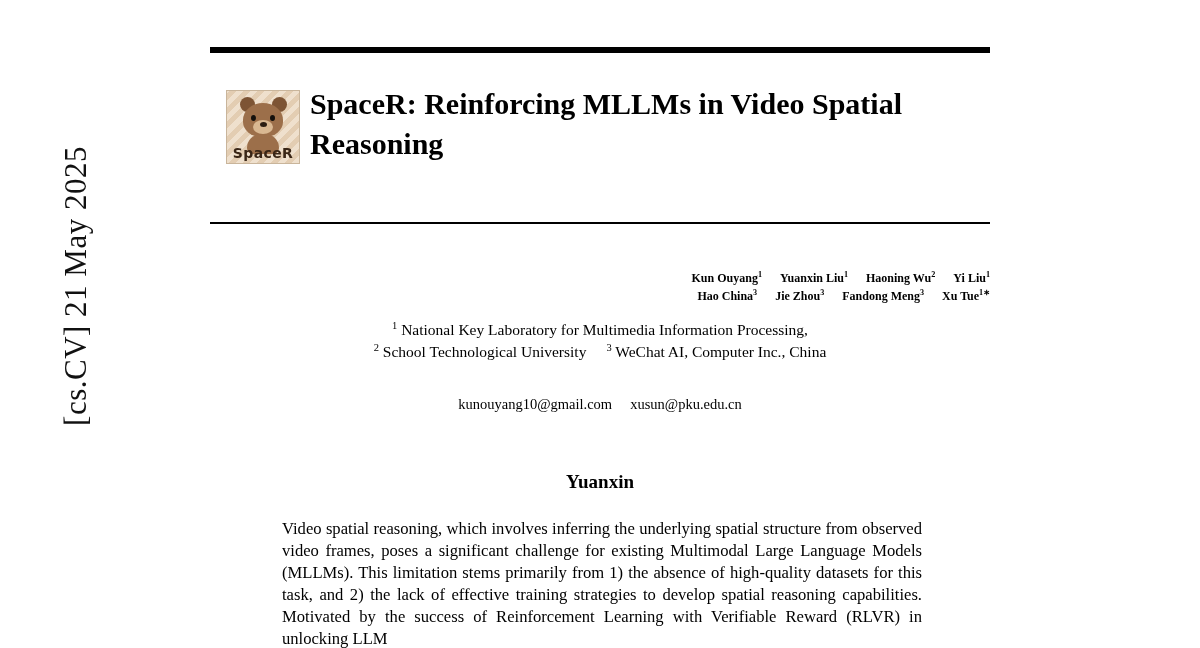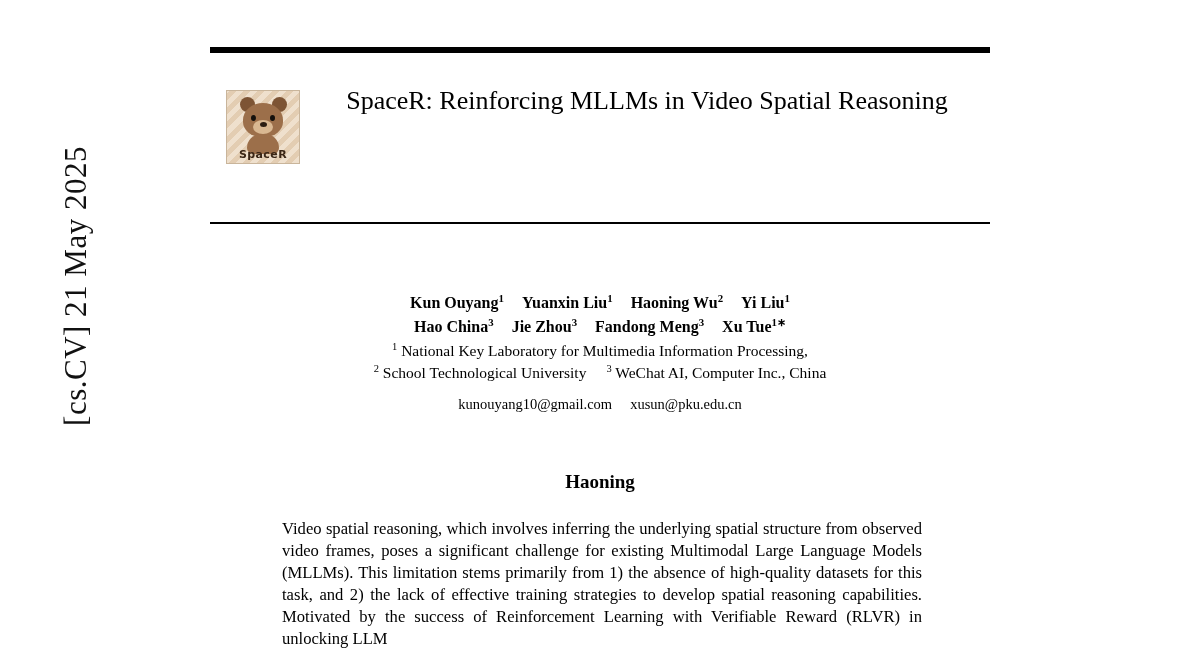--- a/index.html
+++ b/index.html
@@ -143,53 +143,52 @@
     background: #9c6f4a;
     border-radius: 14px 14px 6px 6px;
   }
   .logo .tag {
     position: absolute;
     left: 0;
     bottom: 2px;
     width: 100%;
     text-align: center;
     font-family: "DejaVu Sans", sans-serif;
-    font-size: 11px;
+    font-size: 14px;
     font-weight: bold;
     color: #3a2616;
     letter-spacing: 0.4px;
   }
 
   .title-text {
     flex: 1 1 auto;
-    font-size: 26px;
-    font-weight: normal;
+    font-size: 30px;
+    font-weight: bold;
     line-height: 1.32;
-    text-align: center;
     padding-left: 10px;
     padding-right: 6px;
   }
 
   .authors {
     position: absolute;
     left: 0;
-    top: 291px;
-    width: 780px;
-    text-align: center;
-    font-size: 16px;
+    top: 269px;
+    width: 780px;
+    text-align: right;
+    font-size: 12px;
     font-weight: bold;
     line-height: 1.42;
   }
   .authors .gap { display: inline-block; width: 18px; }
   sup { font-size: 0.68em; vertical-align: super; font-weight: bold; }
 
   .affils {
     position: absolute;
     left: 0;
-    top: 340px;
+    top: 319px;
     width: 780px;
     text-align: center;
     font-size: 15.5px;
     line-height: 1.42;
   }
   .affils sup { font-weight: normal; }
   .affils .sp { display: inline-block; width: 20px; }
 
   .emails {
     position: absolute;
@@ -270,16 +269,16 @@
       <sup>2</sup>
       <span>School Technological University</span><span class="sp"></span><sup>3</sup>
       <span>WeChat AI, Computer Inc., China</span>
     </div>
   </div>
 
   <div class="emails">
     <span>kunouyang10@gmail.com</span><span class="sp"></span><span>xusun@pku.edu.cn</span>
   </div>
 
-  <div class="abstract-head">Haoning</div>
+  <div class="abstract-head">Yuanxin</div>
   <div class="abstract-body">Video spatial reasoning, which involves inferring the underlying spatial structure from observed video frames, poses a significant challenge for existing Multimodal Large Language Models (MLLMs). This limitation stems primarily from 1) the absence of high-quality datasets for this task, and 2) the lack of effective training strategies to develop spatial reasoning capabilities. Motivated by the success of Reinforcement Learning with Verifiable Reward (RLVR) in unlocking LLM</div>
 
 </div>
 
 </body></html>

